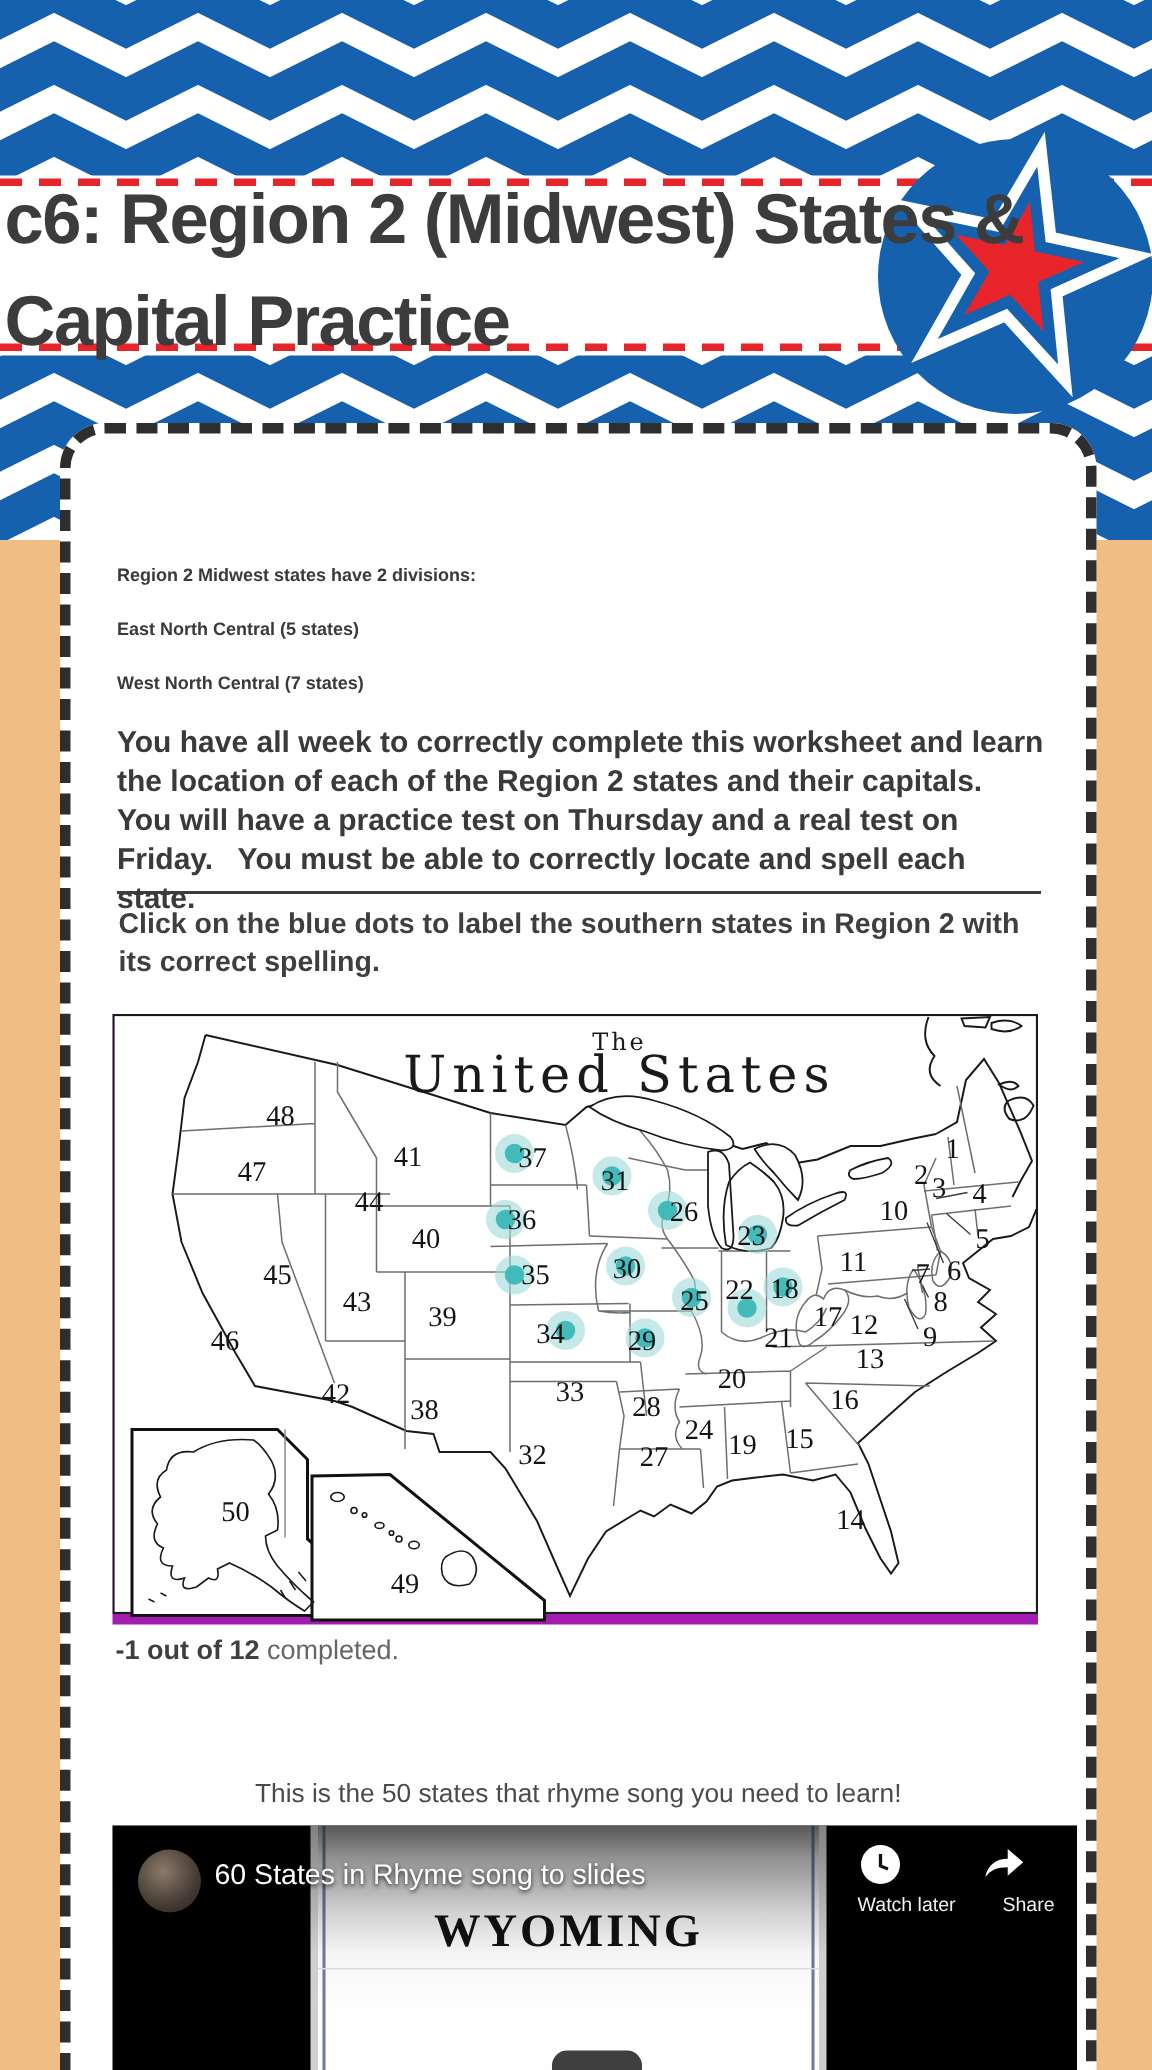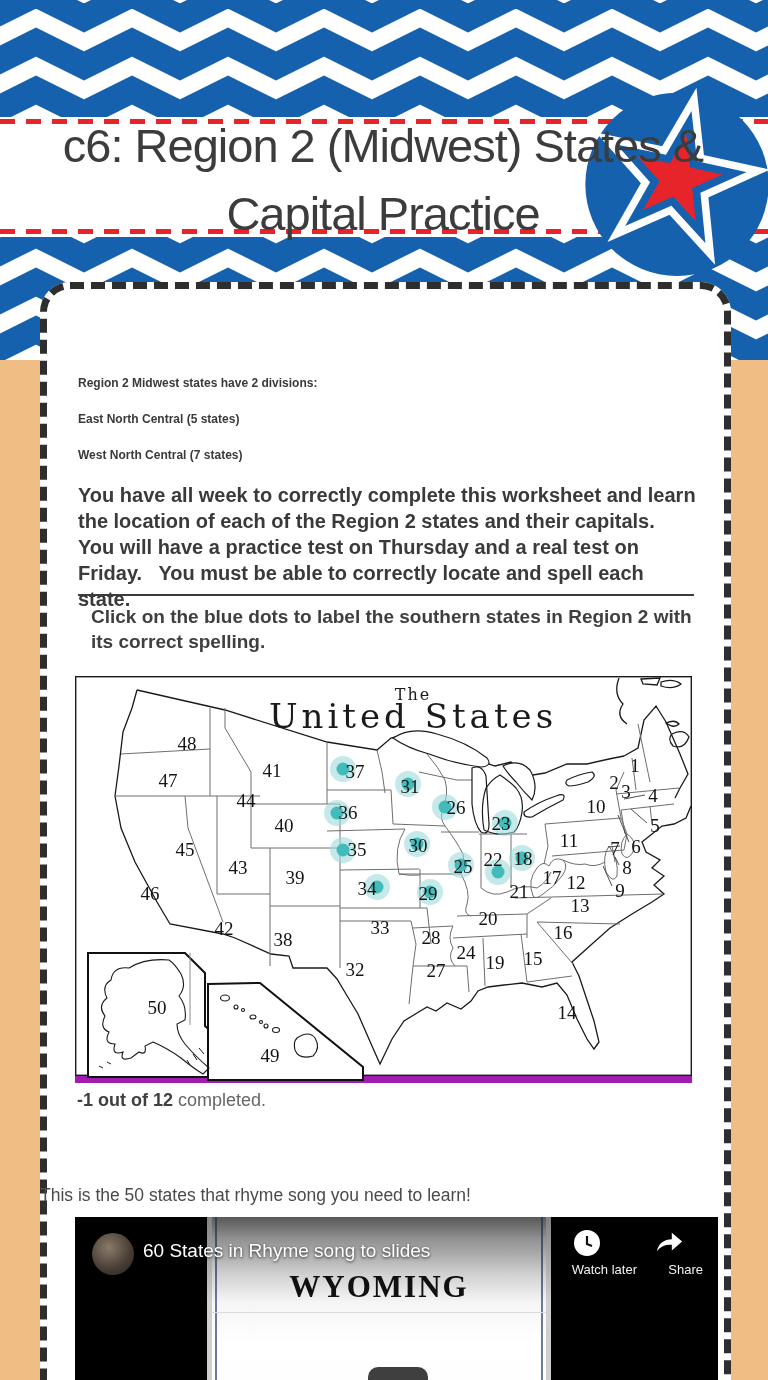--- a/index.html
+++ b/index.html
@@ -9,39 +9,39 @@
   
   .header { position:absolute; left:0; top:0; width:768px; height:360px; }
   .chevrons { position:absolute; left:0; top:0; }
   .title-band { position:absolute; left:0; top:117px; width:768px; height:120px; background:#fff; z-index:2; }
   .red-dash { position:absolute; left:0; width:768px; height:5px; z-index:3;
     background:repeating-linear-gradient(90deg,#e8242b 0 15px,transparent 15px 26px); }
   .red-dash.top { top:119px; }
   .red-dash.bot { top:229px; }
   .star-badge { position:absolute; left:577px; top:80px; z-index:4; }
   .page-title { position:absolute; left:3px; top:112px; width:760px; z-index:5;
-    font-size:47px; line-height:68px; font-weight:normal; letter-spacing:-1px; color:#3c3c3c;text-align:center; }
+    font-size:47px; line-height:68px; font-weight:bold; letter-spacing:-1px; color:#3c3c3c; }
 
   
   .content-box { position:absolute; left:40px; top:282px; width:691px; height:1150px;
     background:#fff; border-radius:30px; z-index:10; }
   .box-border { position:absolute; inset:0; border:7px dashed #2e2e2e; border-radius:30px; pointer-events:none; }
 
   .intro-line { position:absolute; left:38px; width:620px; font-size:12px; font-weight:bold; color:#3a3a3a; }
   .intro-par  { position:absolute; left:38px; top:200px; width:618px; font-size:20px; font-weight:bold;
     color:#3a3a3a; line-height:26px; white-space:pre-wrap; }
   .rule { position:absolute; left:38px; top:312px; width:616px; height:0; border-top:2px solid #3c3c3c; }
   .instruction { position:absolute; left:39px; top:322px; width:610px; font-size:19px; font-weight:bold;
-    color:#3f3f3f; line-height:25px;margin-left:12px; }
+    color:#3f3f3f; line-height:25px; }
 
   .map-wrap { position:absolute; left:35px; top:394px; width:617px; height:407px; background:#a21caf; }
 
   .progress { position:absolute; left:37px; top:808px; font-size:18px; color:#666; }
   .progress b { color:#3f3f3f; }
-  .song-note { position:absolute; left:0; top:903px; width:691px; text-align:left;
+  .song-note { position:absolute; left:0; top:903px; width:691px; text-align:center;
     font-size:17.5px; color:#4a4a4a; }
 
   
   .video { position:absolute; left:35px; top:935px; width:643px; height:260px; background:#000; overflow:hidden; }
   .slide-col { position:absolute; left:132px; top:0; width:344px; height:100%;
     border-left:5px solid #cfcfcf; border-right:5px solid #cfcfcf;
     background:linear-gradient(180deg,#8f8f8f 0%,#c9c9c9 8%,#eeeeee 22%,#ffffff 48%,#fbfbfb 100%); }
   .slide-line { position:absolute; top:0; width:2px; height:100%; background:#3a4f7a; opacity:.75; }
   .slide-line.l { left:3px; } .slide-line.r { right:3px; }
   .slide-split { position:absolute; left:0; top:95px; width:100%; height:1px; background:#ddd; }

